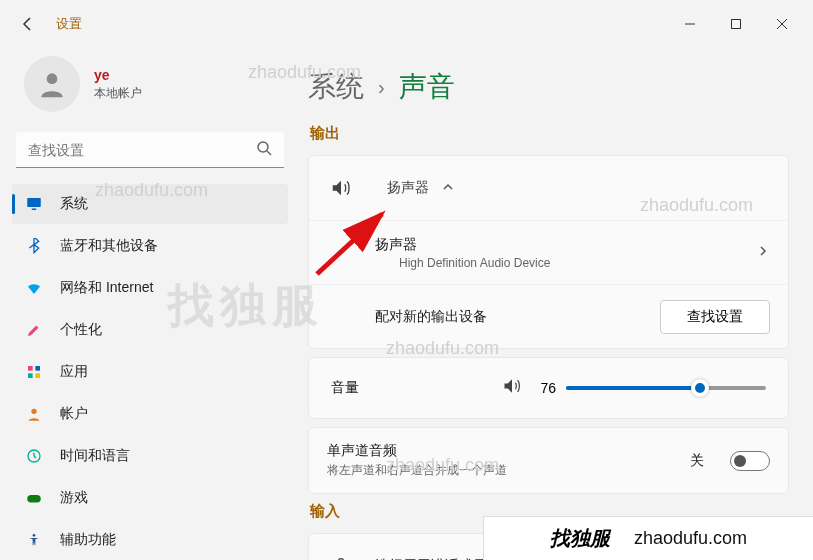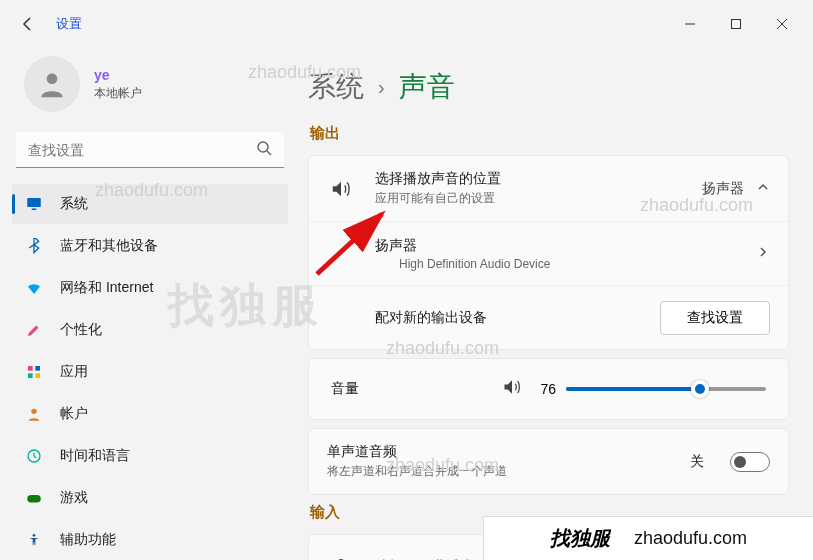--- a/index.html
+++ b/index.html
@@ -1,32 +1,32 @@
 <!DOCTYPE html>
 <html><head>
 <meta charset="utf-8">
 <style>
   * { box-sizing: border-box; margin: 0; padding: 0; font-family: "Segoe UI", "Microsoft YaHei", sans-serif; }
   body { width: 813px; height: 560px; background: #f3f3f3; overflow: hidden; position: relative; }
   
   
   .titlebar { height: 48px; display: flex; align-items: center; padding: 0 8px; }
   .back-btn { width: 40px; height: 40px; display: flex; align-items: center; justify-content: center; border-radius: 4px; cursor: pointer; }
-  .title-text { margin-left: 8px; font-size: 13px; color: #1d4ed8; }
+  .title-text { margin-left: 8px; font-size: 13px; color: #a16207; }
   .win-controls { margin-left: auto; display: flex; }
   .win-btn { width: 46px; height: 32px; display: flex; align-items: center; justify-content: center; cursor: pointer; }
   
   .main { display: flex; height: calc(100% - 48px); }
   
   
   .sidebar { width: 300px; padding: 0 12px 12px 12px; overflow-y: auto; }
   .user-block { display: flex; align-items: center; padding: 8px 12px 20px 12px; }
   .avatar { width: 56px; height: 56px; border-radius: 50%; background: #e6e6e6; display: flex; align-items: center; justify-content: center; }
   .user-text { margin-left: 14px; }
-  .user-name { font-size: 14px; font-weight: 600; color: #8b5cf6; }
+  .user-name { font-size: 14px; font-weight: 600; color: #b91c1c; }
   .user-sub { font-size: 12px; color: #555; margin-top: 2px; }
   
   .search-wrap { margin: 0 4px 16px 4px; position: relative; }
   .search-input { width: 100%; height: 36px; border: none; border-bottom: 1px solid #888; background: #fcfcfc; border-radius: 4px 4px 0 0; padding: 0 40px 0 12px; font-size: 14px; outline: none; }
   .search-icon { position: absolute; right: 12px; top: 50%; transform: translateY(-50%); color: #555; }
   
   .nav-item { display: flex; align-items: center; height: 40px; border-radius: 4px; padding: 0 12px; cursor: pointer; margin: 2px 0; position: relative; }
   .nav-item.active { background: #eaeaea; }
   .nav-item.active::before { content: ""; position: absolute; left: 0; top: 10px; bottom: 10px; width: 3px; background: #0067c0; border-radius: 2px; }
   .nav-icon { width: 20px; height: 20px; margin-right: 16px; display: flex; align-items: center; justify-content: center; font-size: 16px; }
@@ -229,24 +229,20 @@
     <div class="section-header">输出</div>
 
     <div class="card-group">
       <div class="card-row">
         <div class="card-icon">
           <svg width="22" height="22" viewBox="0 0 24 24">
               <path d="M3 9v6h4l5 5V4L7 9H3z" fill="#444"></path>
               <path d="M16 8c1.5 1 1.5 7 0 8 M18.5 5c3 2 3 12 0 14" stroke="#444" stroke-width="1.5" fill="none"></path>
             </svg>
         </div>
-        <div class="card-text">
-          <div class="card-title">选择播放声音的位置</div>
-          <div class="card-sub">应用可能有自己的设置</div>
-        </div>
         <div class="card-tail">
           <span>扬声器</span>
           <span class="chev"><svg width="14" height="14" viewBox="0 0 14 14">
                 <path d="M3 9 L7 5 L11 9" stroke="#555" stroke-width="1.5" fill="none"></path>
               </svg></span>
         </div>
       </div>
       <div class="card-row indent-row">
         <div class="card-text">
           <div class="card-title">扬声器</div>

